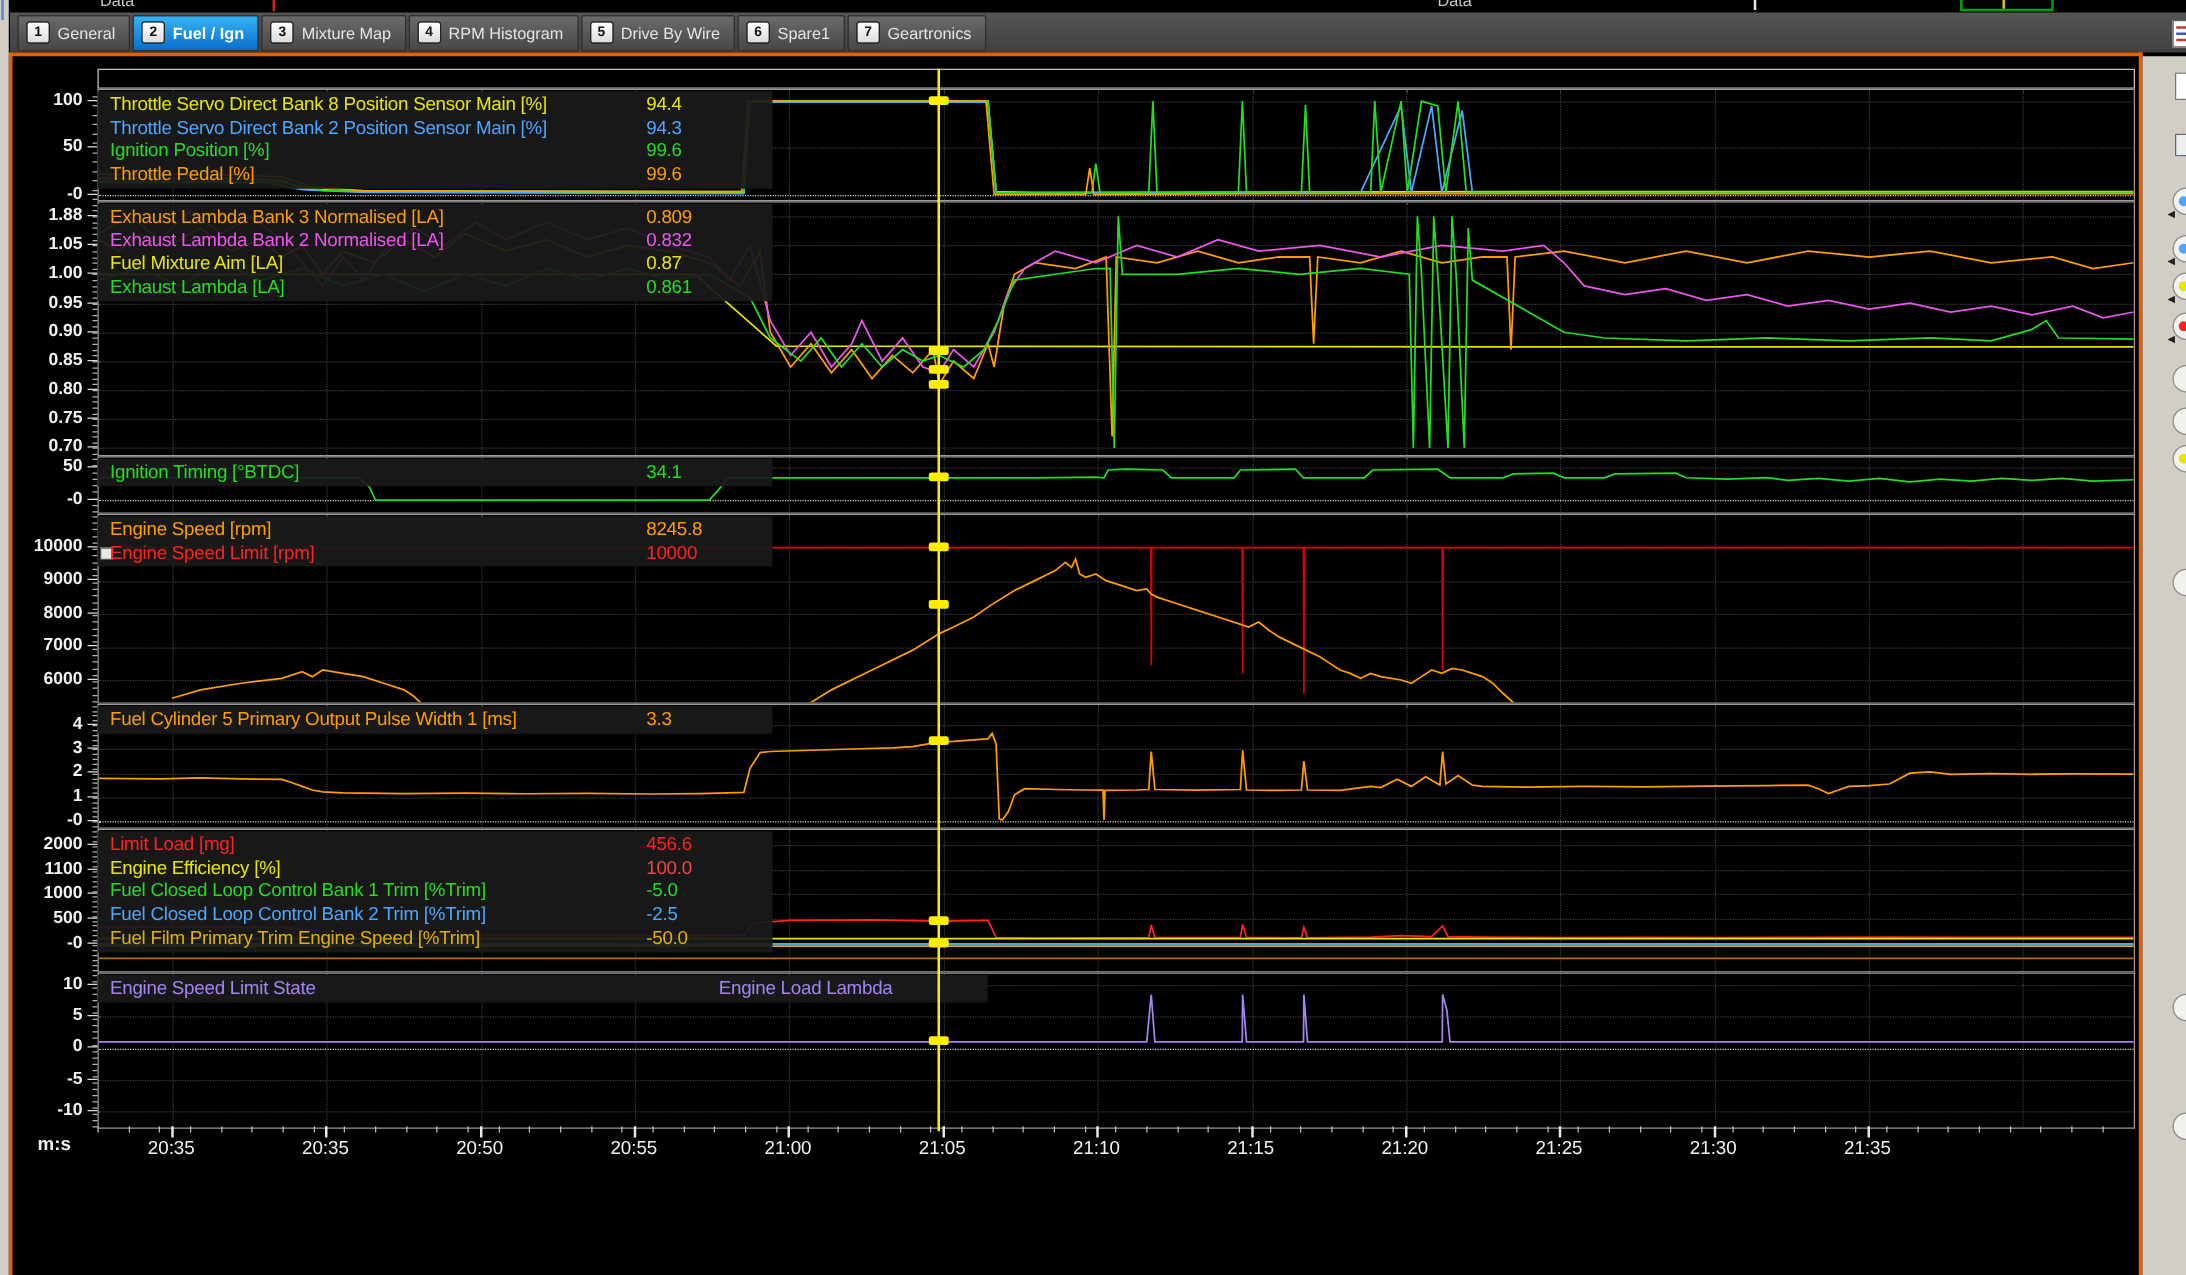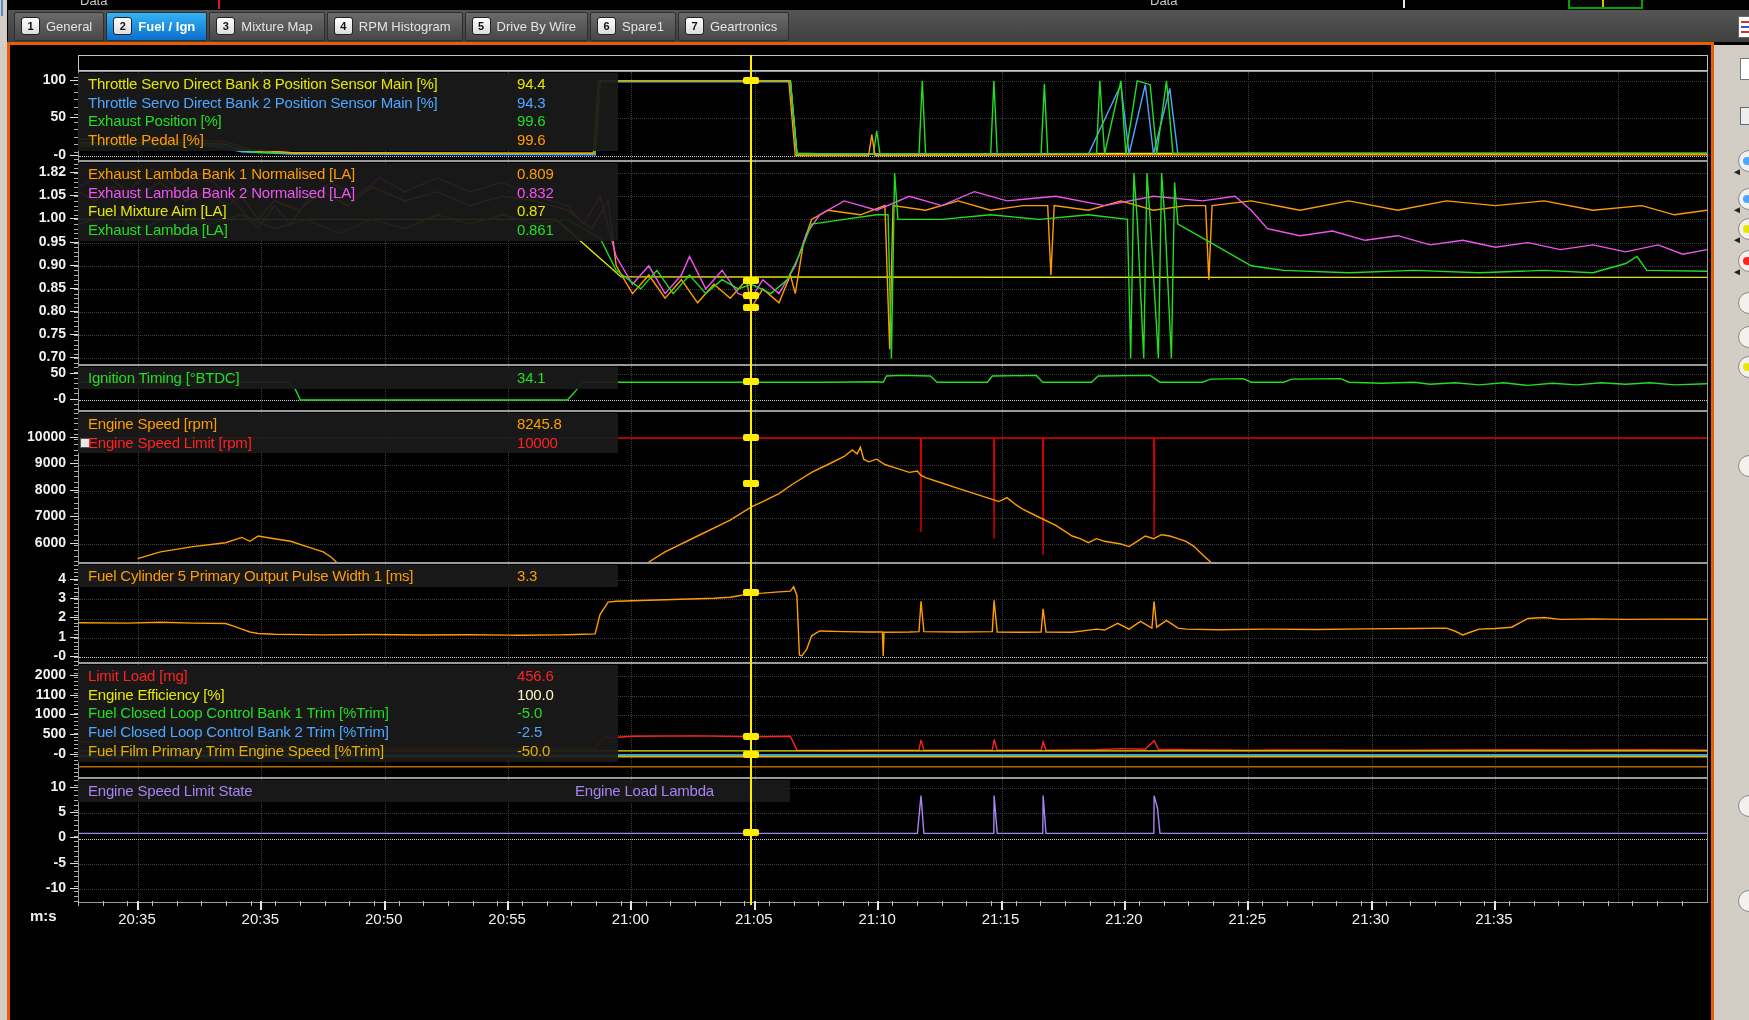--- a/index.html
+++ b/index.html
@@ -330,25 +330,25 @@
     <div class="ytick" style="left: 74px; top: 106.8px; width: 4px; opacity: 0.8;"></div>
     <div class="ytick" style="left: 74px; top: 99.3px; width: 4px; opacity: 0.8;"></div>
     <div class="ytick" style="left: 74px; top: 91.9px; width: 4px; opacity: 0.8;"></div>
     <div class="ytick" style="left: 74px; top: 84.4px; width: 4px; opacity: 0.8;"></div>
     <div class="ytick" style="left: 74px; top: 77px; width: 4px; opacity: 0.8;"></div>
     <div class="leg-bg" style="left: 78px; top: 73px; width: 540px; height: 77.8px;"></div>
     <div class="leg-name" style="left: 88px; top: 75px; color: rgb(230, 230, 0);">Throttle Servo Direct Bank 8 Position Sensor Main [%]</div>
     <div class="leg-val" style="left: 517px; top: 75px; color: rgb(230, 230, 0);">94.4</div>
     <div class="leg-name" style="left: 88px; top: 93.7px; color: rgb(77, 166, 255);">Throttle Servo Direct Bank 2 Position Sensor Main [%]</div>
     <div class="leg-val" style="left: 517px; top: 93.7px; color: rgb(77, 166, 255);">94.3</div>
-    <div class="leg-name" style="left: 88px; top: 112.4px; color: rgb(34, 221, 34);">Exhaust Position [%]</div>
+    <div class="leg-name" style="left: 88px; top: 112.4px; color: rgb(34, 221, 34);">Ignition Position [%]</div>
     <div class="leg-val" style="left: 517px; top: 112.4px; color: rgb(34, 221, 34);">99.6</div>
     <div class="leg-name" style="left: 88px; top: 131.1px; color: rgb(255, 157, 0);">Throttle Pedal [%]</div>
     <div class="leg-val" style="left: 517px; top: 131.1px; color: rgb(255, 157, 0);">99.6</div>
-    <div class="ylabel" style="left: 10px; top: 163.119px;">1.82</div>
+    <div class="ylabel" style="left: 10px; top: 163.119px;">1.88</div>
     <div class="ytick" style="left: 70px; top: 172.119px; width: 8px;"></div>
     <div class="ylabel" style="left: 10px; top: 186.284px;">1.05</div>
     <div class="ytick" style="left: 70px; top: 195.284px; width: 8px;"></div>
     <div class="ylabel" style="left: 10px; top: 209.45px;">1.00</div>
     <div class="ytick" style="left: 70px; top: 218.45px; width: 8px;"></div>
     <div class="ylabel" style="left: 10px; top: 232.615px;">0.95</div>
     <div class="ytick" style="left: 70px; top: 241.615px; width: 8px;"></div>
     <div class="ylabel" style="left: 10px; top: 255.78px;">0.90</div>
     <div class="ytick" style="left: 70px; top: 264.78px; width: 8px;"></div>
     <div class="ylabel" style="left: 10px; top: 278.945px;">0.85</div>
@@ -397,21 +397,21 @@
     <div class="ytick" style="left: 74px; top: 200.8px; width: 4px; opacity: 0.8;"></div>
     <div class="ytick" style="left: 74px; top: 196.2px; width: 4px; opacity: 0.8;"></div>
     <div class="ytick" style="left: 74px; top: 191.6px; width: 4px; opacity: 0.8;"></div>
     <div class="ytick" style="left: 74px; top: 186.9px; width: 4px; opacity: 0.8;"></div>
     <div class="ytick" style="left: 74px; top: 182.3px; width: 4px; opacity: 0.8;"></div>
     <div class="ytick" style="left: 74px; top: 177.7px; width: 4px; opacity: 0.8;"></div>
     <div class="ytick" style="left: 74px; top: 173px; width: 4px; opacity: 0.8;"></div>
     <div class="ytick" style="left: 74px; top: 168.4px; width: 4px; opacity: 0.8;"></div>
     <div class="ytick" style="left: 74px; top: 163.8px; width: 4px; opacity: 0.8;"></div>
     <div class="leg-bg" style="left: 78px; top: 163px; width: 540px; height: 77.8px;"></div>
-    <div class="leg-name" style="left: 88px; top: 165px; color: rgb(255, 157, 0);">Exhaust Lambda Bank 1 Normalised [LA]</div>
+    <div class="leg-name" style="left: 88px; top: 165px; color: rgb(255, 157, 0);">Exhaust Lambda Bank 3 Normalised [LA]</div>
     <div class="leg-val" style="left: 517px; top: 165px; color: rgb(255, 157, 0);">0.809</div>
     <div class="leg-name" style="left: 88px; top: 183.7px; color: rgb(238, 85, 238);">Exhaust Lambda Bank 2 Normalised [LA]</div>
     <div class="leg-val" style="left: 517px; top: 183.7px; color: rgb(238, 85, 238);">0.832</div>
     <div class="leg-name" style="left: 88px; top: 202.4px; color: rgb(230, 230, 0);">Fuel Mixture Aim [LA]</div>
     <div class="leg-val" style="left: 517px; top: 202.4px; color: rgb(230, 230, 0);">0.87</div>
     <div class="leg-name" style="left: 88px; top: 221.1px; color: rgb(34, 221, 34);">Exhaust Lambda [LA]</div>
     <div class="leg-val" style="left: 517px; top: 221.1px; color: rgb(34, 221, 34);">0.861</div>
     <div class="ylabel" style="left: 10px; top: 363.857px;">50</div>
     <div class="ytick" style="left: 70px; top: 372.857px; width: 8px;"></div>
     <div class="ylabel" style="left: 10px; top: 390.048px;">-0</div>
@@ -548,21 +548,21 @@
     <div class="ytick" style="left: 74px; top: 685.1px; width: 4px; opacity: 0.8;"></div>
     <div class="ytick" style="left: 74px; top: 681.2px; width: 4px; opacity: 0.8;"></div>
     <div class="ytick" style="left: 74px; top: 677.2px; width: 4px; opacity: 0.8;"></div>
     <div class="ytick" style="left: 74px; top: 673.3px; width: 4px; opacity: 0.8;"></div>
     <div class="ytick" style="left: 74px; top: 669.3px; width: 4px; opacity: 0.8;"></div>
     <div class="ytick" style="left: 74px; top: 665.4px; width: 4px; opacity: 0.8;"></div>
     <div class="leg-bg" style="left: 78px; top: 665px; width: 540px; height: 96.5px;"></div>
     <div class="leg-name" style="left: 88px; top: 667px; color: rgb(255, 34, 34);">Limit Load [mg]</div>
     <div class="leg-val" style="left: 517px; top: 667px; color: rgb(255, 34, 34);">456.6</div>
     <div class="leg-name" style="left: 88px; top: 685.7px; color: rgb(230, 230, 0);">Engine Efficiency [%]</div>
-    <div class="leg-val" style="left: 517px; top: 685.7px; color: #fef9c3;">100.0</div>
+    <div class="leg-val" style="left: 517px; top: 685.7px; color: #ef4444;">100.0</div>
     <div class="leg-name" style="left: 88px; top: 704.4px; color: rgb(34, 221, 34);">Fuel Closed Loop Control Bank 1 Trim [%Trim]</div>
     <div class="leg-val" style="left: 517px; top: 704.4px; color: rgb(34, 221, 34);">-5.0</div>
     <div class="leg-name" style="left: 88px; top: 723.1px; color: rgb(77, 166, 255);">Fuel Closed Loop Control Bank 2 Trim [%Trim]</div>
     <div class="leg-val" style="left: 517px; top: 723.1px; color: rgb(77, 166, 255);">-2.5</div>
     <div class="leg-name" style="left: 88px; top: 741.8px; color: rgb(224, 176, 0);">Fuel Film Primary Trim Engine Speed [%Trim]</div>
     <div class="leg-val" style="left: 517px; top: 741.8px; color: rgb(224, 176, 0);">-50.0</div>
     <div class="ylabel" style="left: 10px; top: 778.074px;">10</div>
     <div class="ytick" style="left: 70px; top: 787.074px; width: 8px;"></div>
     <div class="ylabel" style="left: 10px; top: 803.279px;">5</div>
     <div class="ytick" style="left: 70px; top: 812.279px; width: 8px;"></div>

